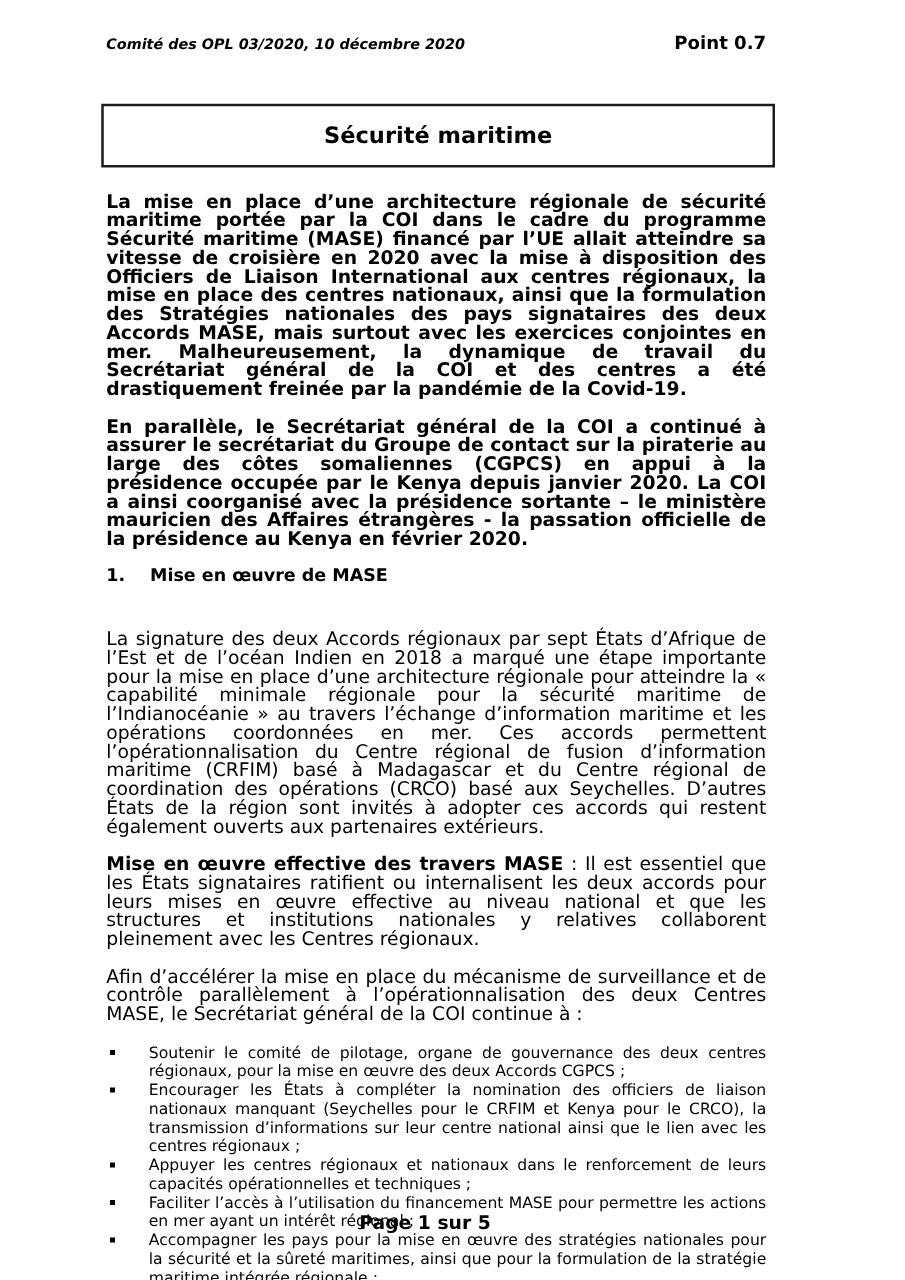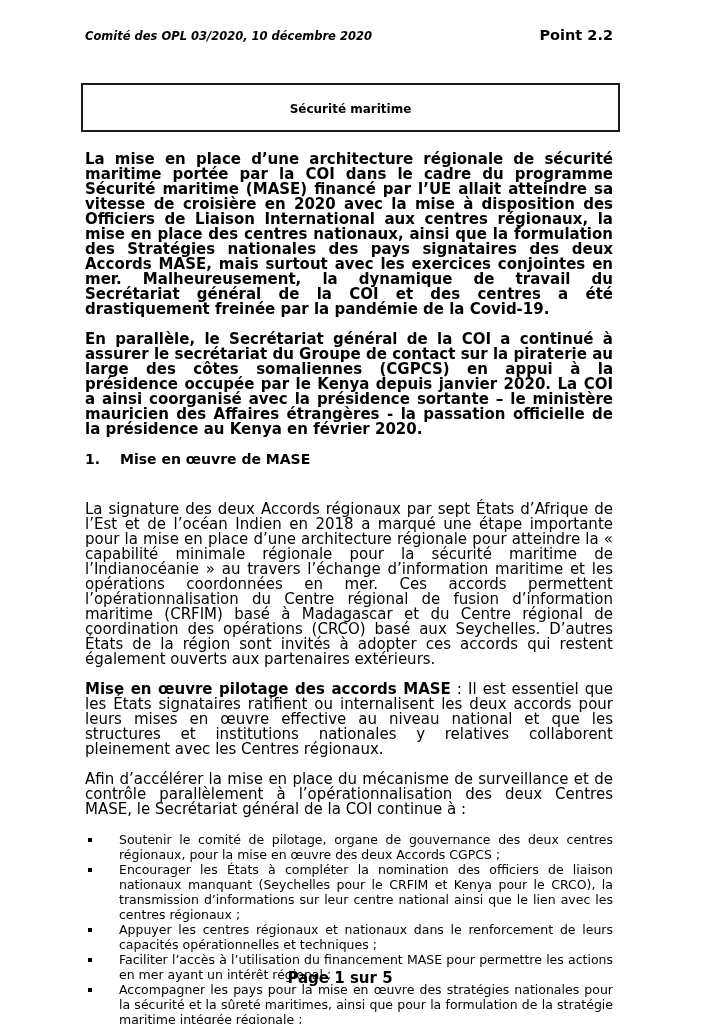--- a/index.html
+++ b/index.html
@@ -32,21 +32,21 @@
     font-size: 14.5px;
     font-weight: bold;
   }
   .title-box {
     margin: 40px -7px 20px -4px;
     border: 2px solid #1c1c1c;
     text-align: center;
     padding: 13px 0 13px 0;
   }
   .title-box .t {
-    font-size: 12px;
+    font-size: 18px;
     font-weight: bold;
   }
   p.para {
     font-size: 15px;
     line-height: 15px;
     text-align: justify;
     margin: 12px 0 15px 0;
   }
   p.para.bold {
     font-weight: bold;
@@ -97,40 +97,40 @@
     font-weight: bold;
   }
 </style>
 </head>
 <body>
 
 <div class="page">
 
   <div class="header-row">
     <span class="doc-ref">Comité des OPL 03/2020, 10 décembre 2020</span>
-    <span class="point-label">Point 2.2</span>
+    <span class="point-label">Point 0.7</span>
   </div>
 
   <div class="title-box">
     <span class="t">Sécurité maritime</span>
   </div>
 
   <p class="para bold">La mise en place d’une architecture régionale de sécurité maritime portée par la COI dans le cadre du programme Sécurité maritime (MASE) financé par l’UE allait atteindre sa vitesse de croisière en 2020 avec la mise à disposition des Officiers de Liaison International aux centres régionaux, la mise en place des centres nationaux, ainsi que la formulation des Stratégies nationales des pays signataires des deux Accords MASE, mais surtout avec les exercices conjointes en mer. Malheureusement, la dynamique de travail du Secrétariat général de la COI et des centres a été drastiquement freinée par la pandémie de la Covid-19.</p>
 
   <p class="para bold">En parallèle, le Secrétariat général de la COI a continué à assurer le secrétariat du Groupe de contact sur la piraterie au large des côtes somaliennes (CGPCS) en appui à la présidence occupée par le Kenya depuis janvier 2020. La COI a ainsi coorganisé avec la présidence sortante – le ministère mauricien des Affaires étrangères - la passation officielle de la présidence au Kenya en février 2020.</p>
 
   <div class="section-heading">
     <span class="num">1.</span><span>Mise en œuvre de MASE</span>
   </div>
   <div class="section-heading-spacer"></div>
 
   <p class="para">La signature des deux Accords régionaux par sept États d’Afrique de l’Est et de l’océan Indien en 2018 a marqué une étape importante pour la mise en place d’une architecture régionale pour atteindre la « capabilité minimale régionale pour la sécurité maritime de l’Indianocéanie » au travers l’échange d’information maritime et les opérations coordonnées en mer. Ces accords permettent l’opérationnalisation du Centre régional de fusion d’information maritime (CRFIM) basé à Madagascar et du Centre régional de coordination des opérations (CRCO) basé aux Seychelles. D’autres États de la région sont invités à adopter ces accords qui restent également ouverts aux partenaires extérieurs.</p>
 
   <p class="para">
-    <span class="lead-bold">Mise en œuvre pilotage des accords MASE</span><span> : Il est essentiel que les États signataires ratifient ou internalisent les deux accords pour leurs mises en œuvre effective au niveau national et que les structures et institutions nationales y relatives collaborent pleinement avec les Centres régionaux.</span>
+    <span class="lead-bold">Mise en œuvre effective des travers MASE</span><span> : Il est essentiel que les États signataires ratifient ou internalisent les deux accords pour leurs mises en œuvre effective au niveau national et que les structures et institutions nationales y relatives collaborent pleinement avec les Centres régionaux.</span>
   </p>
 
   <p class="para">Afin d’accélérer la mise en place du mécanisme de surveillance et de contrôle parallèlement à l’opérationnalisation des deux Centres MASE, le Secrétariat général de la COI continue à :</p>
 
   <ul class="bullets">
     <li><span class="sq"></span><span>Soutenir le comité de pilotage, organe de gouvernance des deux centres régionaux, pour la mise en œuvre des deux Accords CGPCS ;</span></li>
     <li><span class="sq"></span><span>Encourager les États à compléter la nomination des officiers de liaison nationaux manquant (Seychelles pour le CRFIM et Kenya pour le CRCO), la transmission d’informations sur leur centre national ainsi que le lien avec les centres régionaux ;</span></li>
     <li><span class="sq"></span><span>Appuyer les centres régionaux et nationaux dans le renforcement de leurs capacités opérationnelles et techniques ;</span></li>
     <li><span class="sq"></span><span>Faciliter l’accès à l’utilisation du financement MASE pour permettre les actions en mer ayant un intérêt régional ;</span></li>
     <li><span class="sq"></span><span>Accompagner les pays pour la mise en œuvre des stratégies nationales pour la sécurité et la sûreté maritimes, ainsi que pour la formulation de la stratégie maritime intégrée régionale ;</span></li>

